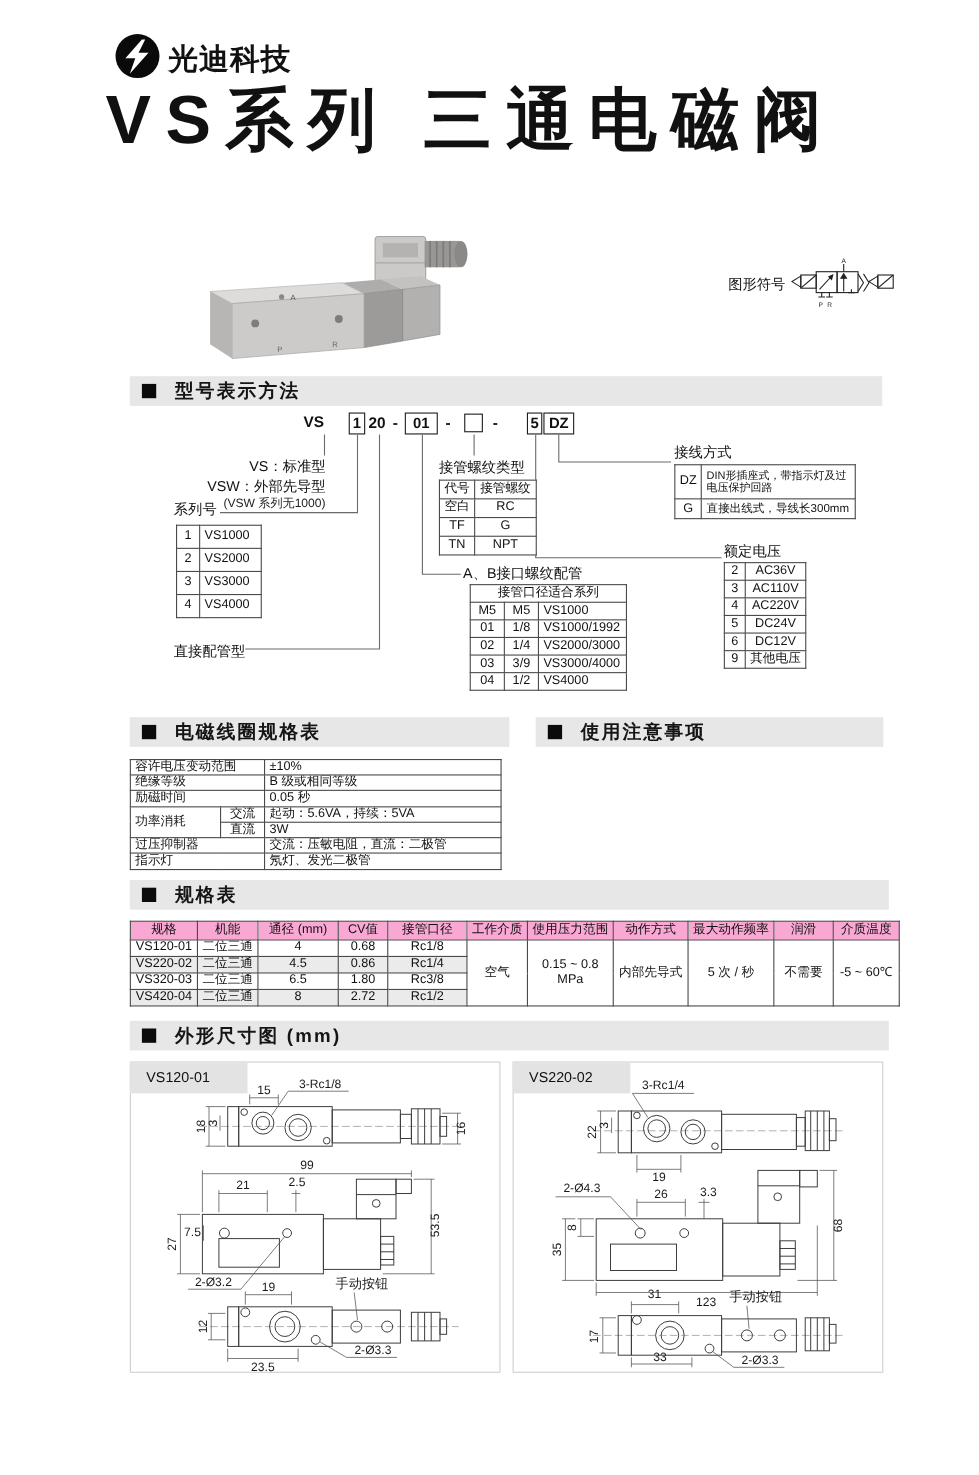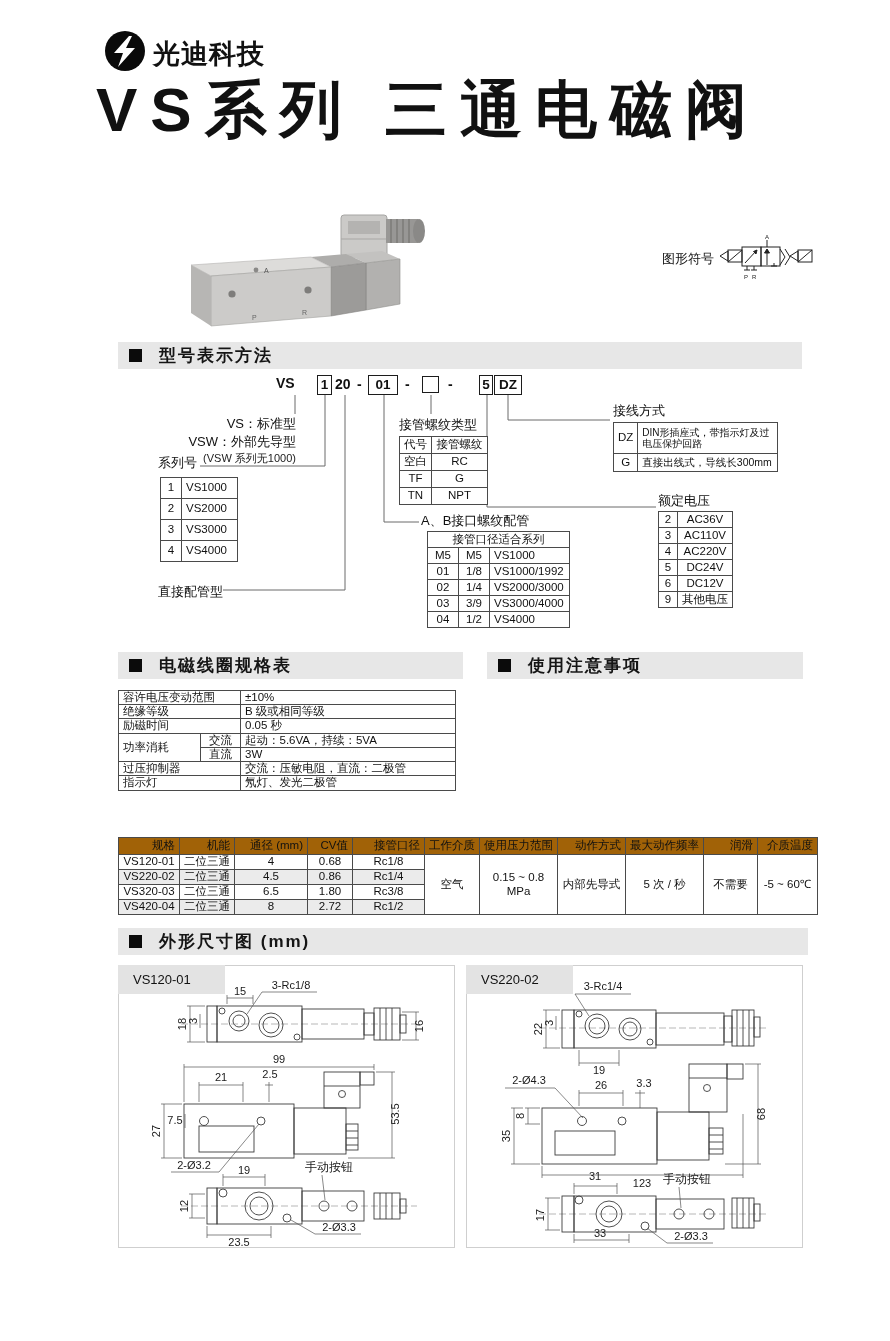--- a/index.html
+++ b/index.html
@@ -15,21 +15,21 @@
   .brand-name{position:absolute;left:153px;top:36px;font-size:27px;font-weight:700;letter-spacing:1px;}
   .title{position:absolute;left:96px;top:70px;font-size:62px;font-weight:600;letter-spacing:13px;
          white-space:nowrap;line-height:80px;}
   
   table{border-collapse:collapse;table-layout:fixed;background:#fff;}
   td{border:1px solid #4a4a4a;font-size:11.5px;padding:0 4px;color:#111;
      white-space:nowrap;overflow:hidden;height:13px;line-height:1.15;}
   .c{text-align:center;}
   .wrap{white-space:normal;}
   .shade{background:#ebebeb;}
-  .hrow td{background:#a16207;text-align:right;font-weight:500;}
+  .hrow td{background:#f9a8d4;text-align:center;font-weight:500;}
   
   .mdiag{position:absolute;left:118px;top:374px;width:684px;height:266px;}
   .mdiag .ml{position:absolute;font-size:13px;color:#111;white-space:nowrap;}
   .mdiag .mnote{font-size:11px;color:#222;}
   .cbox{position:absolute;border:1.5px solid #1c1c1c;box-sizing:border-box;text-align:center;
         font-size:13.5px;font-weight:600;line-height:17px;background:#fff;}
   .mtxt{position:absolute;font-size:14px;font-weight:600;white-space:nowrap;}
   .mlines{position:absolute;left:0;top:0;width:684px;height:266px;}
   .vstypes{position:absolute;left:36px;top:41px;width:142px;text-align:right;}
   .vstypes div{font-size:13px;line-height:18px;}
@@ -337,20 +337,24 @@
           <td>交流：压敏电阻，直流：二极管</td>
         </tr>
     <tr>
           <td colspan="2">指示灯</td>
           <td>氖灯、发光二极管</td>
         </tr>
   </tbody>
     </table>
 
 
+  <div class="bar" style="left:118px;top:800px;width:690px">
+    <span class="sq"></span>
+    <span class="t">规格表</span>
+  </div>
 
   <table class="abs" style="left:118px;top:837px">
     <colgroup>
       <col style="width:61px">
         <col style="width:52px">
         <col style="width:73px">
         <col style="width:45px">
       <col style="width:72px">
         <col style="width:54px">
         <col style="width:69px">

